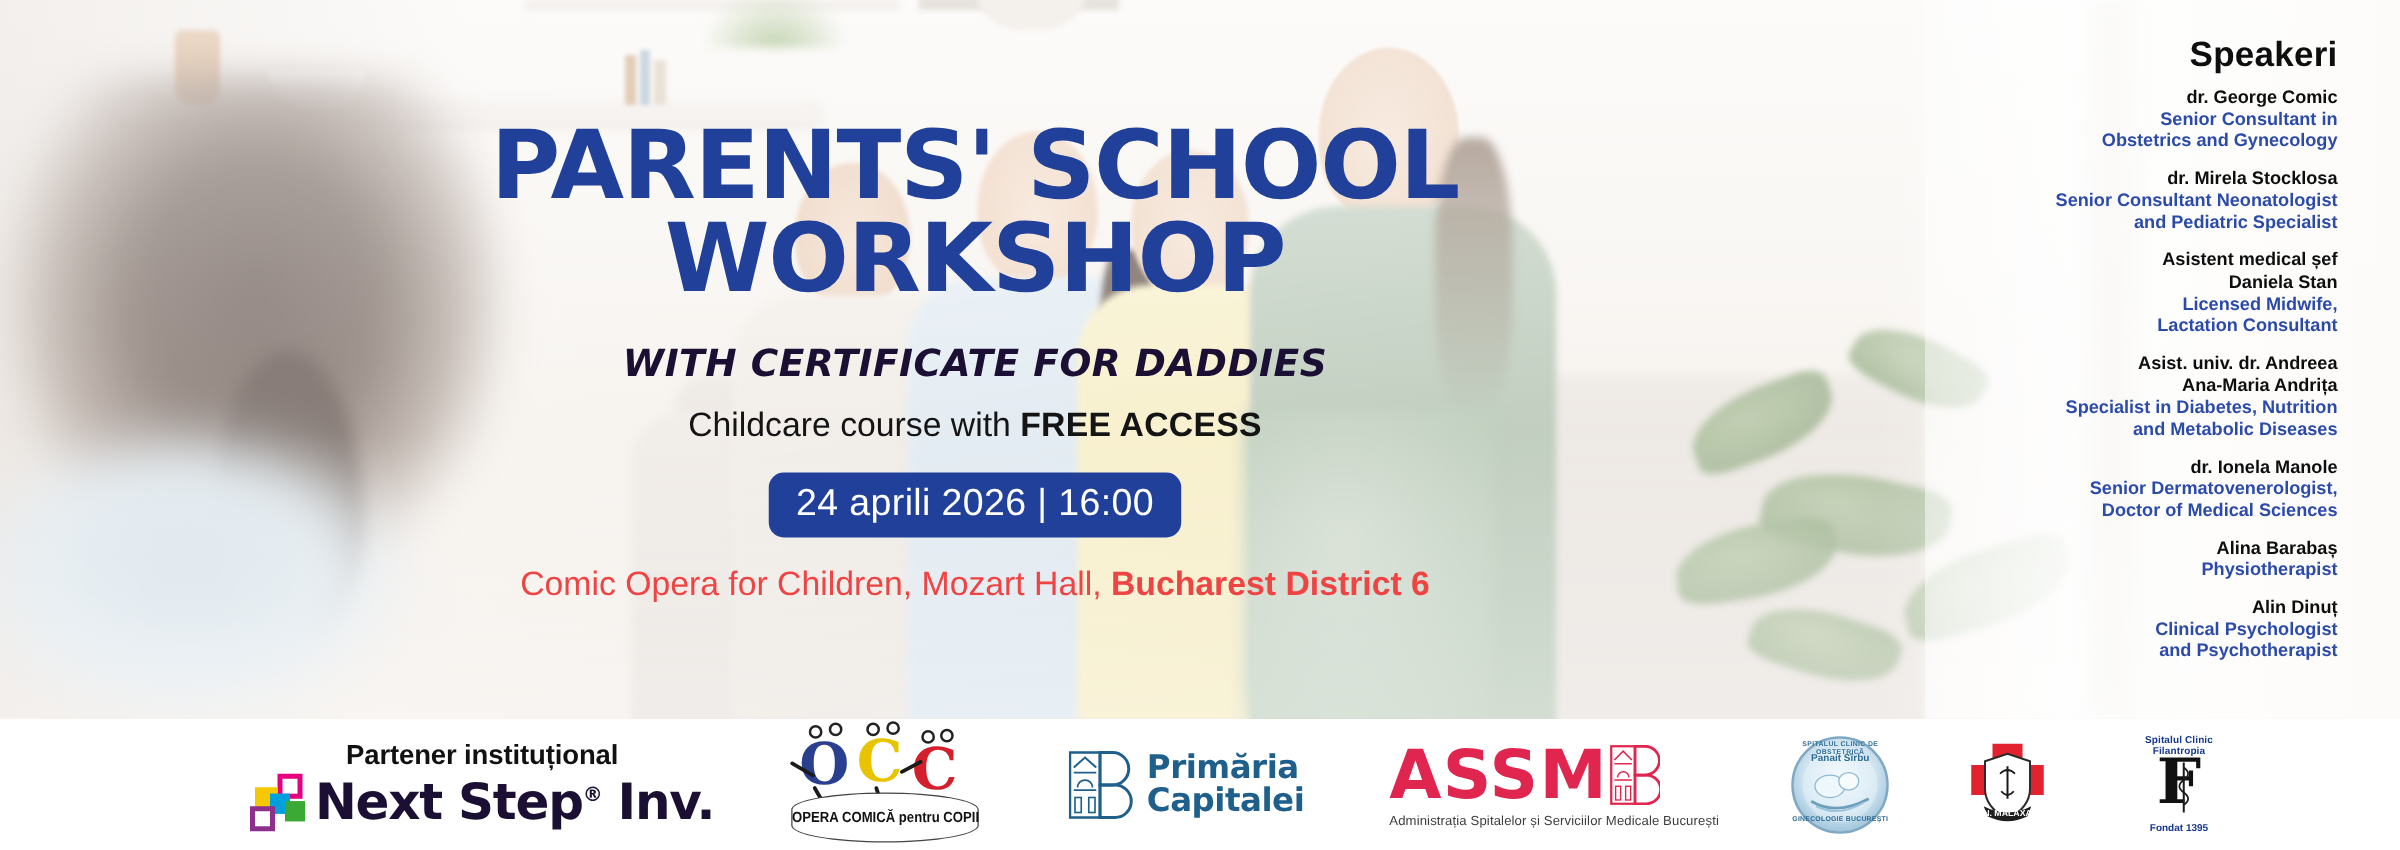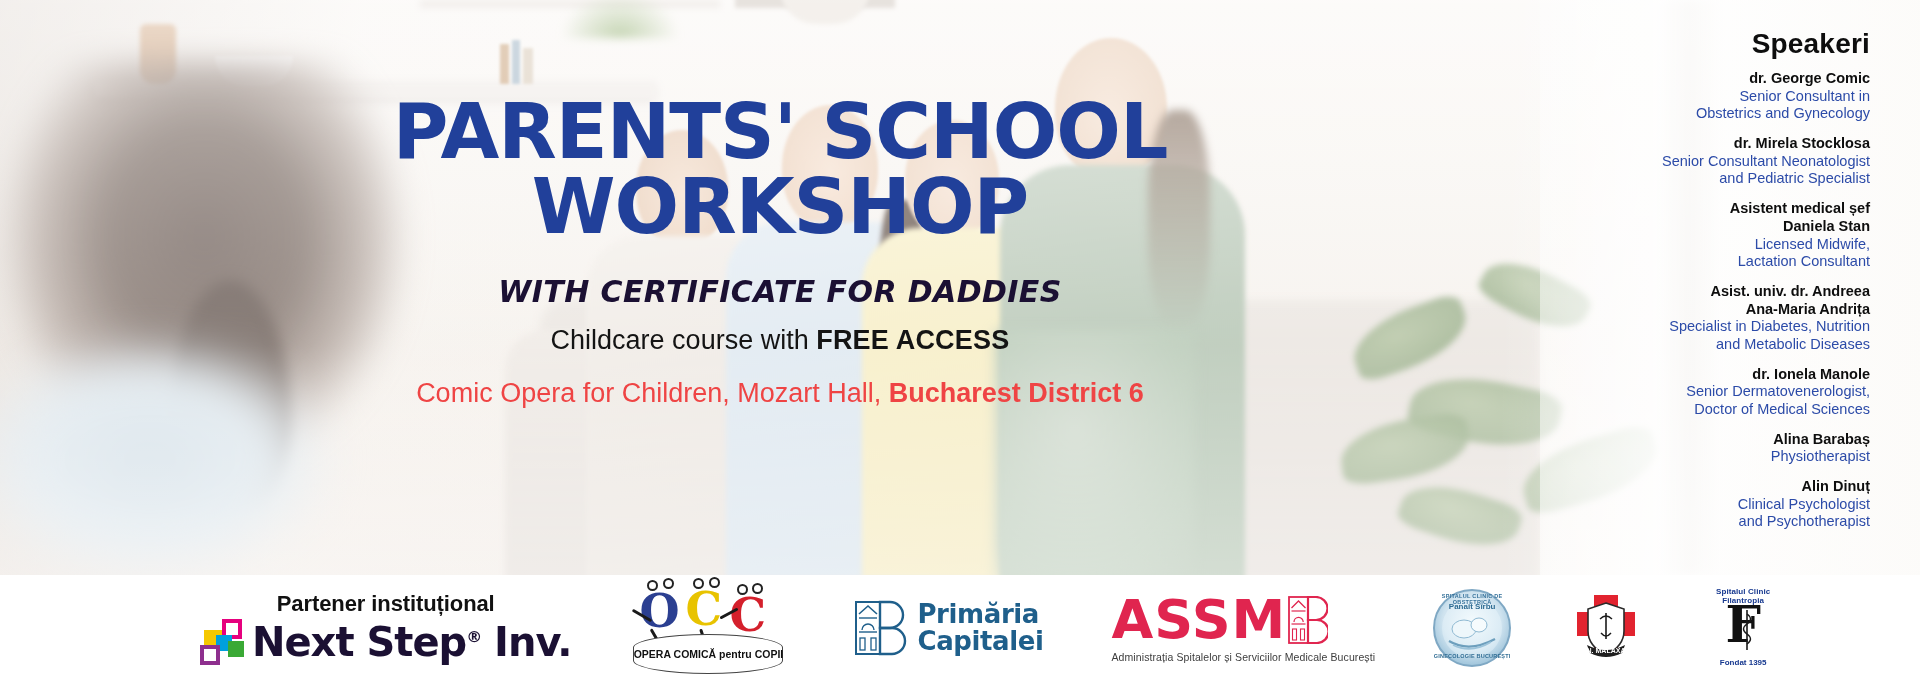--- a/index.html
+++ b/index.html
@@ -286,21 +286,21 @@
   .speaker { margin-bottom: 12px; }
   .speaker-name {
     font-size: 14.5px;
     font-weight: 700;
     color: #0e0e0e;
     line-height: 1.22;
     white-space: pre-line;
   }
   .speaker-role {
     font-size: 14.5px;
-    font-weight: 400;
+    font-weight: 700;
     color: #2c4ba8;
     line-height: 1.22;
     white-space: pre-line;
   }
 
   
   .footer {
     position: absolute;
     left: 0; top: 575px;
     width: 1920px;
@@ -481,20 +481,23 @@
   </div>
 
   <div class="headline">
     <div class="title-line">PARENTS' SCHOOL</div>
     <div class="title-line l2">WORKSHOP</div>
 
     <div class="subtitle-italic">WITH CERTIFICATE FOR DADDIES</div>
 
     <div class="subtitle-access"><span>Childcare course with </span><b>FREE ACCESS</b></div>
 
+    <div>
+      <span class="date-badge">24 aprili 2026 | 16:00</span>
+    </div>
 
     <div class="venue"><span>Comic Opera for Children, Mozart Hall, </span><b>Bucharest District 6</b></div>
   </div>
 
   <div class="speakers">
     <div class="speakers-title">Speakeri</div>
 
     <div class="speaker">
       <div class="speaker-name">dr. George Comic</div>
       <div class="speaker-role">Senior Consultant in

